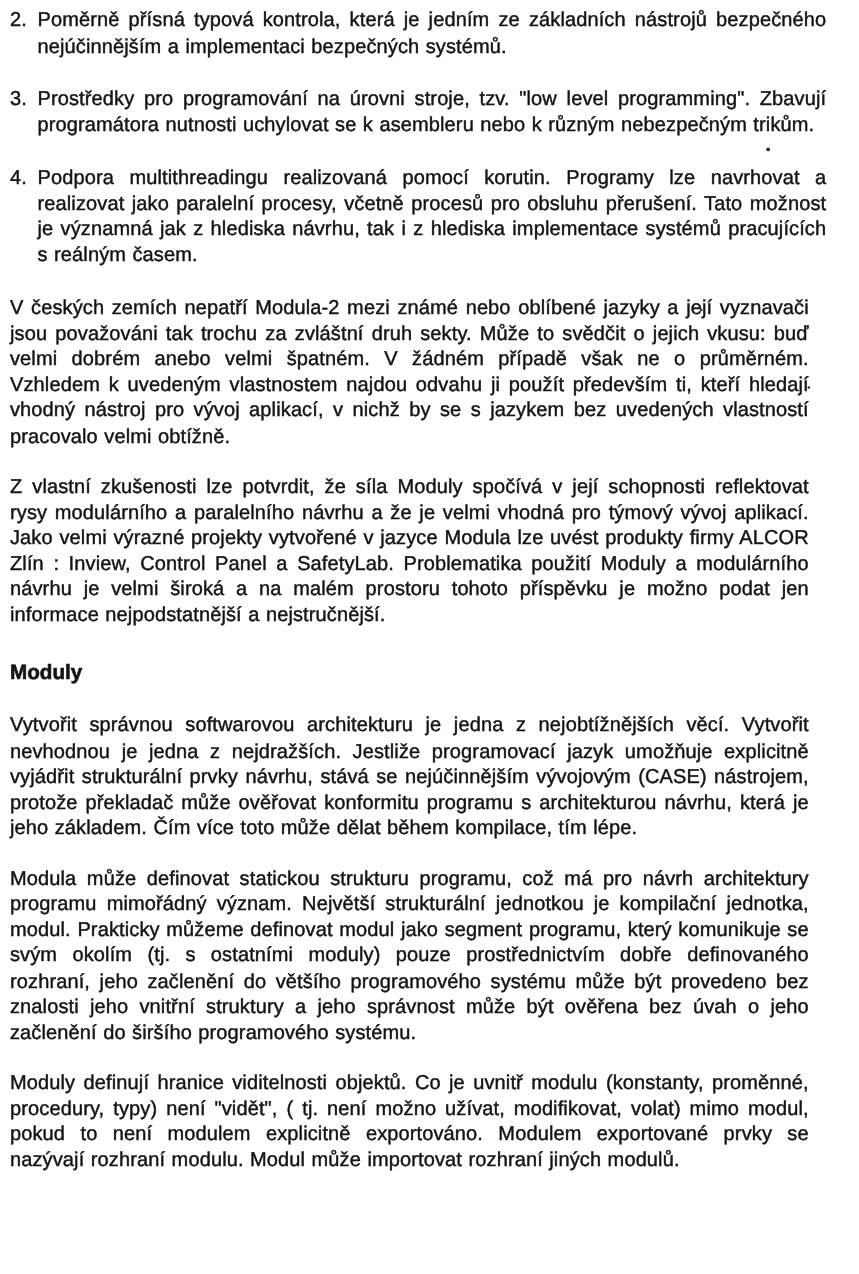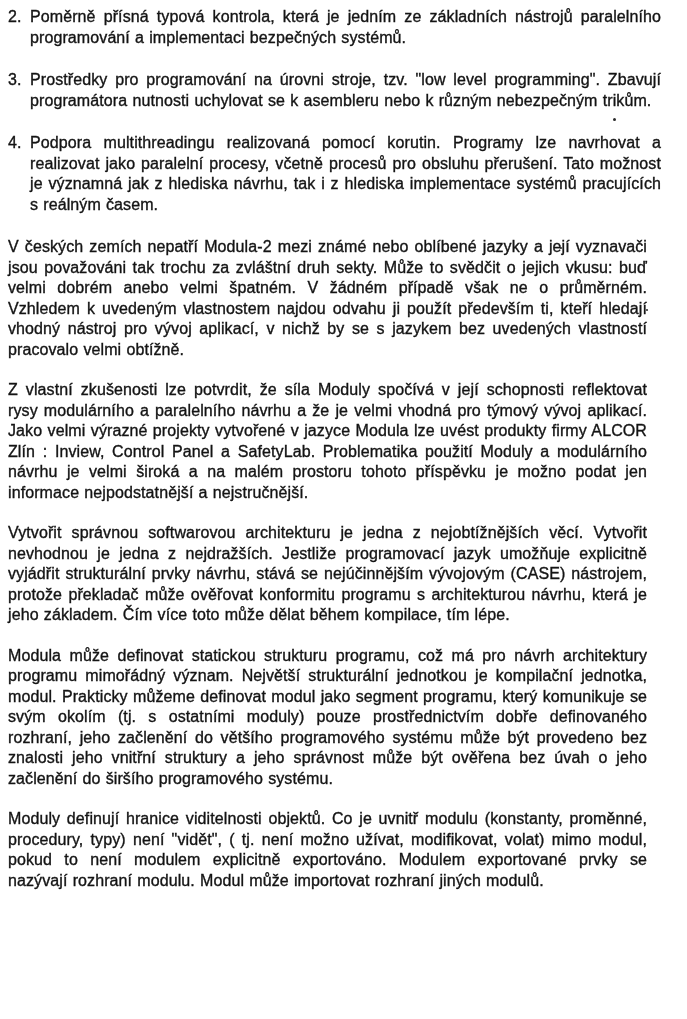--- a/index.html
+++ b/index.html
@@ -63,37 +63,38 @@
   .speck.s2 { left: 646px; top: 309px; width: 2px; height: 2px; }
   .speck.s3 { left: 560px; top: 247px; width: 2px; height: 2px; }
 </style>
 </head>
 <body>
 
 <div class="page">
 
   <div class="list-item txt">
     <span class="num">2.</span>
-    <span class="li-text">Poměrně přísná typová kontrola, která je jedním ze základních nástrojů paralelního programování a implementaci bezpečných systémů.</span>
+    <span class="li-text">Poměrně přísná typová kontrola, která je jedním ze základních nástrojů bezpečného nejúčinnějším a implementaci bezpečných systémů.</span>
   </div>
 
   <div class="list-item txt">
     <span class="num">3.</span>
     <span class="li-text">Prostředky pro programování na úrovni stroje, tzv. "low level programming". Zbavují programátora nutnosti uchylovat se k asembleru nebo k různým nebezpečným trikům.</span>
   </div>
 
   <div class="list-item txt">
     <span class="num">4.</span>
     <span class="li-text">Podpora multithreadingu realizovaná pomocí korutin. Programy lze navrhovat a realizovat jako paralelní procesy, včetně procesů pro obsluhu přerušení. Tato možnost je významná jak z hlediska návrhu, tak i z hlediska implementace systémů pracujících s reálným časem.</span>
   </div>
 
   <p class="para txt">V českých zemích nepatří Modula-2 mezi známé nebo oblíbené jazyky a její vyznavači jsou považováni tak trochu za zvláštní druh sekty. Může to svědčit o jejich vkusu: buď velmi dobrém anebo velmi špatném. V žádném případě však ne o průměrném. Vzhledem k uvedeným vlastnostem najdou odvahu ji použít především ti, kteří hledají vhodný nástroj pro vývoj aplikací, v nichž by se s jazykem bez uvedených vlastností pracovalo velmi obtížně.</p>
 
   <p class="para txt">Z vlastní zkušenosti lze potvrdit, že síla Moduly spočívá v její schopnosti reflektovat rysy modulárního a paralelního návrhu a že je velmi vhodná pro týmový vývoj aplikací. Jako velmi výrazné projekty vytvořené v jazyce Modula lze uvést produkty firmy ALCOR Zlín :  Inview, Control Panel a SafetyLab. Problematika použití Moduly a modulárního návrhu je velmi široká a na malém prostoru tohoto příspěvku je možno podat jen informace nejpodstatnější a nejstručnější.</p>
 
+  <h2 class="heading">Moduly</h2>
 
   <p class="para txt">Vytvořit správnou softwarovou architekturu je jedna z nejobtížnějších věcí. Vytvořit nevhodnou je jedna z nejdražších. Jestliže programovací jazyk umožňuje explicitně vyjádřit strukturální prvky návrhu, stává se nejúčinnějším vývojovým (CASE) nástrojem, protože překladač může ověřovat konformitu programu s architekturou návrhu, která je jeho základem. Čím více toto může dělat během kompilace, tím lépe.</p>
 
   <p class="para txt"><span>Modula může definovat statickou strukturu programu, což má pro návrh architektury programu mimořádný význam. Největší strukturální jednotkou je kompilační jednotka, </span><span class="italic-term">modul</span><span>. Prakticky můžeme definovat modul jako segment programu, který komunikuje se svým okolím (tj. s ostatními moduly) pouze prostřednictvím dobře definovaného rozhraní, jeho začlenění do většího programového systému může být provedeno bez znalosti jeho vnitřní struktury a jeho správnost může být ověřena bez úvah o jeho začlenění do širšího programového systému.</span></p>
 
   <p class="para txt last">Moduly definují hranice viditelnosti objektů. Co je uvnitř modulu (konstanty, proměnné, procedury, typy) není "vidět", ( tj. není možno užívat, modifikovat, volat) mimo modul, pokud to není modulem explicitně exportováno. Modulem exportované prvky se nazývají rozhraní modulu. Modul může importovat rozhraní jiných modulů.</p>
 
 </div>
 
 <div class="speck s1"></div>

